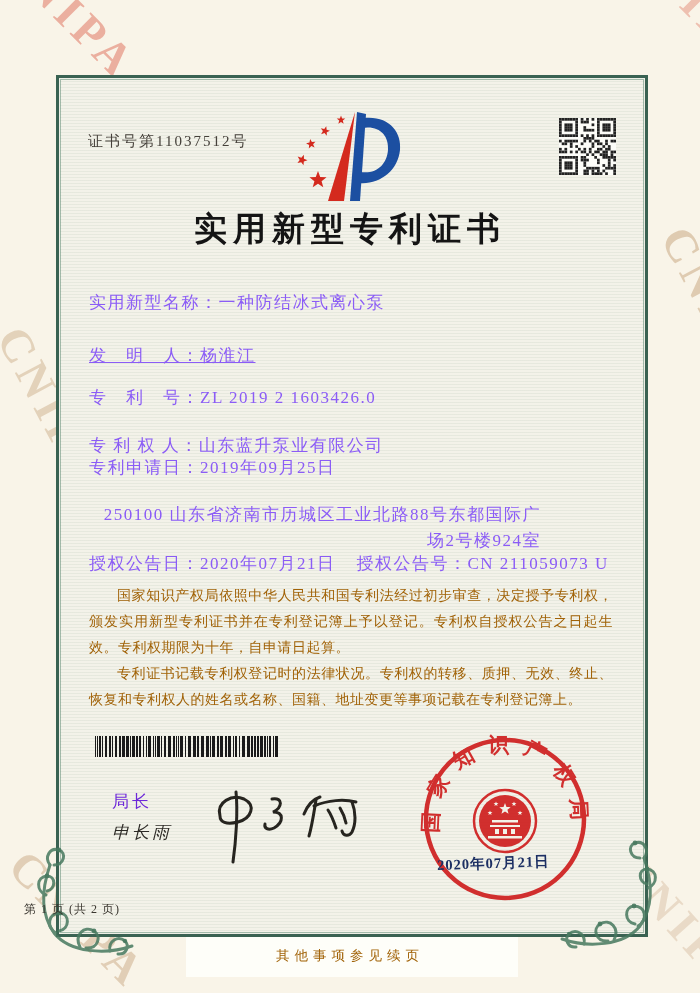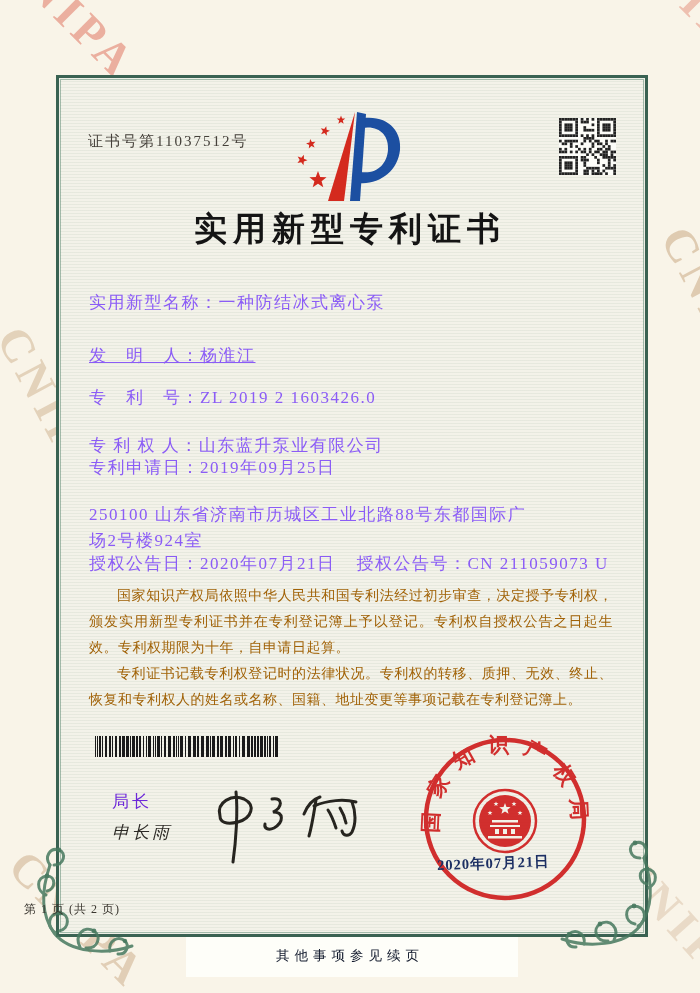--- a/index.html
+++ b/index.html
@@ -43,21 +43,21 @@
   
   .row{position:absolute;left:89px;z-index:4;font-size:17px;color:#8b5cf6;
     letter-spacing:1.5px;white-space:nowrap;}
   .row .lab{white-space:pre;}
   .row-name{top:291px;}
   .row-inventor{top:344px;text-decoration:underline;}
   .row-patentno{top:386px;}
   .row-filing{top:420px;margin-top:36px;}
   .row-patentee{top:434px;}
   .row-address{top:502px;display:flex;white-space:normal;}
-  .row-address .val{display:inline-block;width:452px;line-height:26px;vertical-align:top;}
+  .row-address .val{display:inline-block;width:452px;line-height:26px;vertical-align:top;text-align:right;}
   .row-grant{top:552px;}
   .grant-no-group{margin-left:21px;}
   
   .body-text{position:absolute;left:89px;top:583px;width:524px;z-index:4;
     font-size:14px;line-height:26px;color:#a16207;text-align:justify;letter-spacing:.5px;}
   .body-text p{margin:0;text-indent:2em;}
   
   .barcode{position:absolute;left:95px;top:736px;z-index:4;}
   
   .sig-title{position:absolute;left:112px;top:790px;z-index:4;font-size:17px;color:#6d28d9;letter-spacing:3px;}
@@ -66,21 +66,21 @@
   
   .seal{position:absolute;left:419px;top:733px;z-index:5;opacity:.92;}
   .seal-date{position:absolute;left:437px;top:854px;z-index:6;
     font-size:14.5px;font-weight:bold;color:#1c2f63;letter-spacing:1px;transform:rotate(-2deg);}
   
   .page-info{position:absolute;left:0;top:901px;width:700px;z-index:4;
     font-size:12px;color:#3a362f;letter-spacing:1px;padding-left:24px;}
   .white-strip{position:absolute;left:186px;top:937px;width:332px;height:40px;
     background:rgba(255,255,252,.85);z-index:2;}
   .continuation{position:absolute;left:0;top:947px;width:700px;text-align:center;z-index:4;
-    font-size:13.5px;color:#0f172a;letter-spacing:5px;}
+    font-size:13.5px;color:#a16207;letter-spacing:5px;}
   
   .flourish{position:absolute;z-index:3;}
   .flourish-left{left:28px;top:843px;}
   .flourish-right{left:546px;top:836px;transform:scaleX(-1);}
 </style>
 </head>
 <body>
 
 <div class="wm wm-tl">CNIPA</div>
 <div class="wm wm-tr">CNIPA</div>

